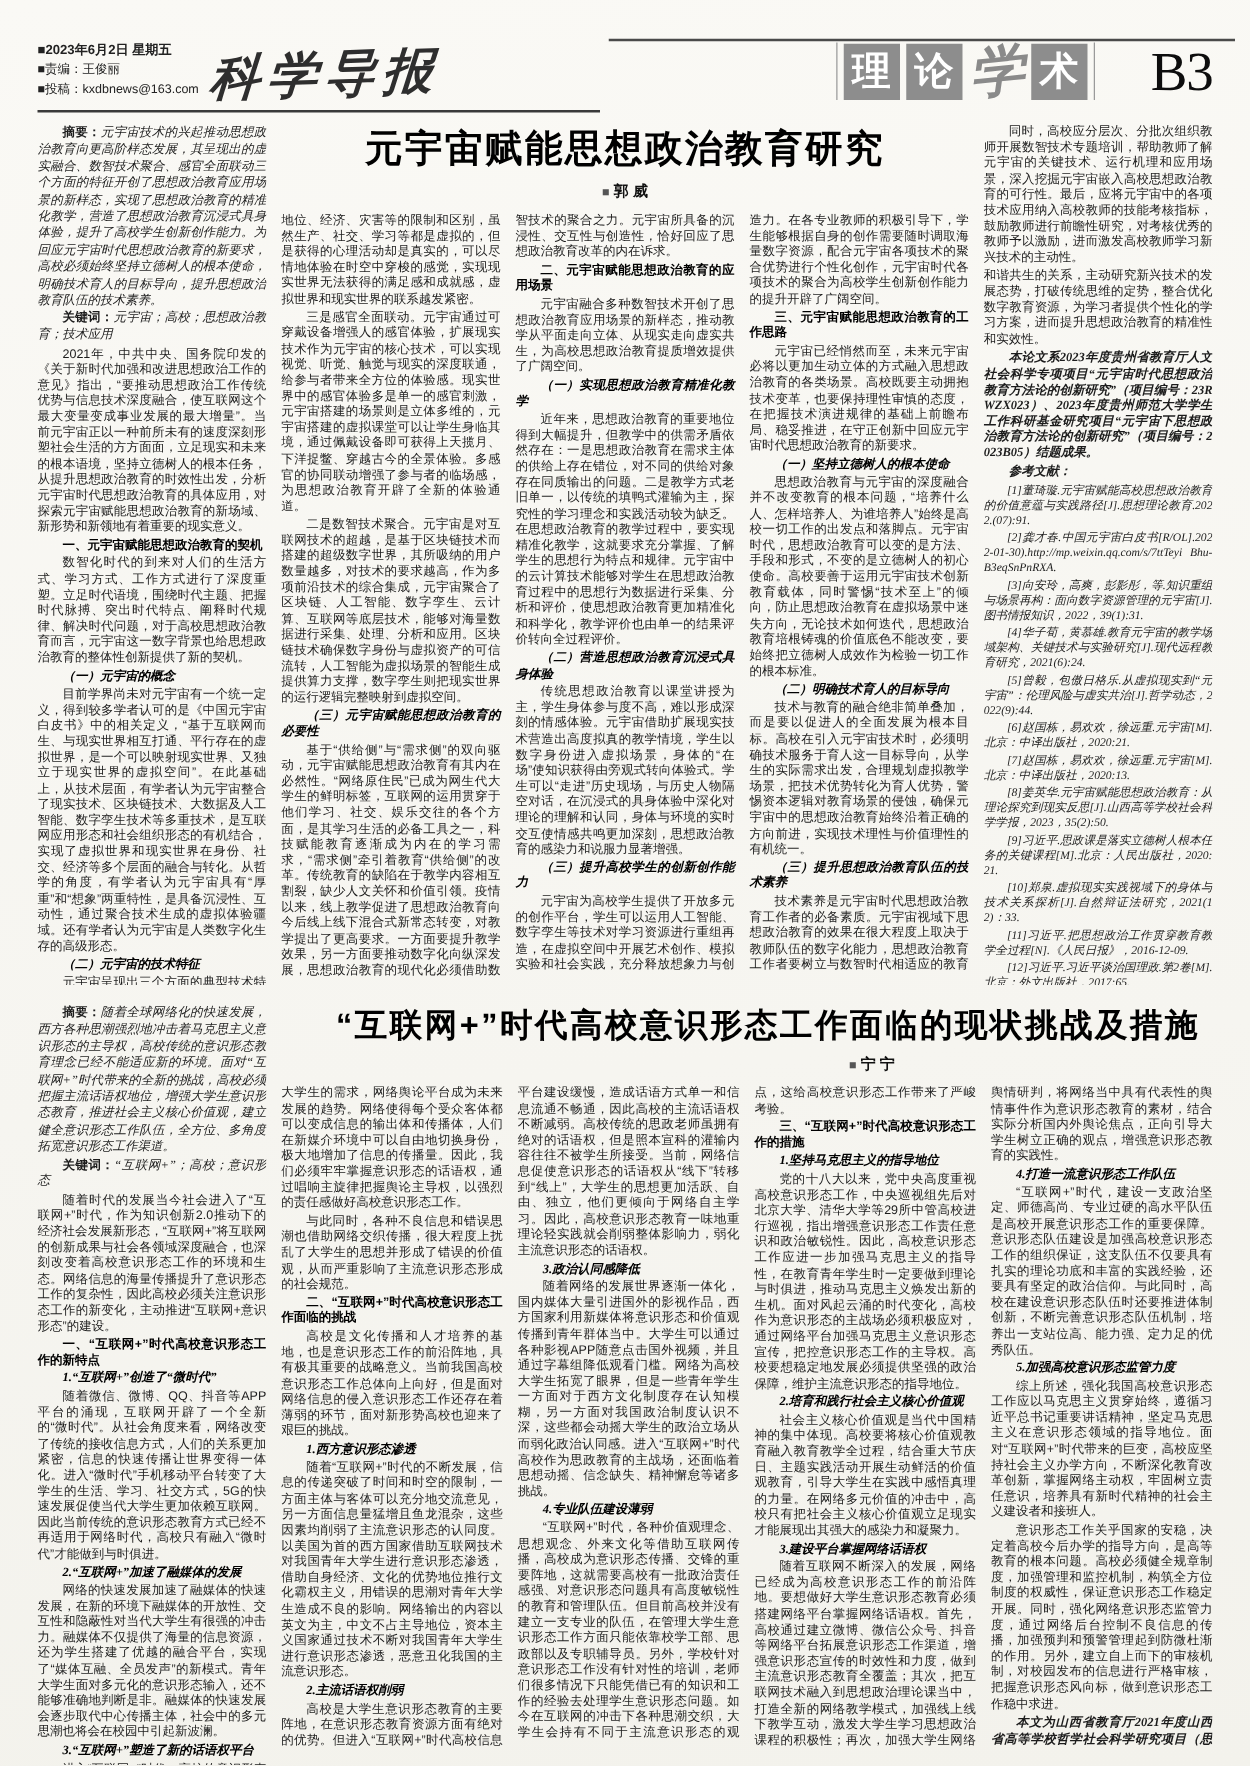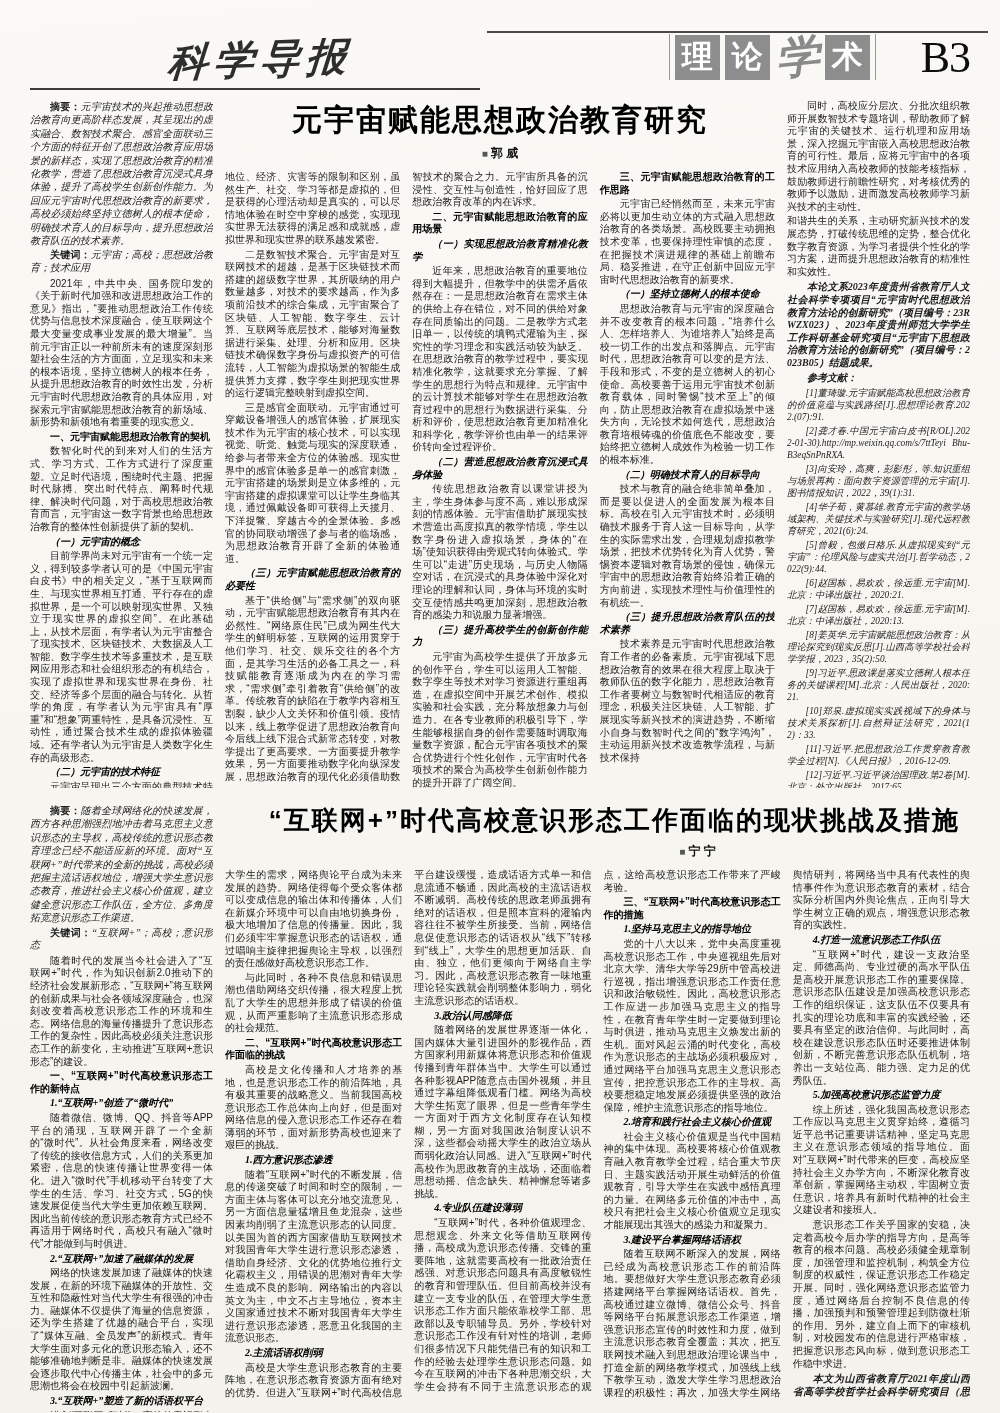--- a/index.html
+++ b/index.html
@@ -62,20 +62,25 @@
 </style>
 </head>
 <body>
 
 <div class="page">
 
   <div class="top-rule"></div>
 
   <div class="masthead">
     <div class="mh-left">
+      <div class="mh-lines">
+        <div class="mh-line mh-date">■2023年6月2日 星期五</div>
+        <div class="mh-line">■责编：王俊丽</div>
+        <div class="mh-line">■投稿：kxdbnews@163.com</div>
+      </div>
       <div class="mh-brand">科学导报</div>
     </div>
     <div class="mh-right">
       <span class="vrule"></span>
       <span class="sec-box">理</span>
       <span class="sec-box">论</span>
       <span class="sec-box sec-alt">学</span>
       <span class="sec-box">术</span>
       <span class="vrule"></span>
       <span class="page-no">B3</span>
@@ -95,25 +100,26 @@
         <div class="blk p">元宇宙呈现出三个方面的典型技术特征。一是虚实融合。虚拟和现实的深度交融使元宇宙打破了现实与虚拟的边界，人们在虚拟世界中可以突破身份、</div>
       </div>
     <div class="mid">
       <div class="a-title a1-title">元宇宙赋能思想政治教育研究</div>
       <div class="author">
         <span class="au-sq">■</span>
         <span>郭 威</span>
       </div>
       <div class="flow flow3">
           <div class="blk cont">地位、经济、灾害等的限制和区别，虽然生产、社交、学习等都是虚拟的，但是获得的心理活动却是真实的，可以尽情地体验在时空中穿梭的感觉，实现现实世界无法获得的满足感和成就感，虚拟世界和现实世界的联系越发紧密。</div>
+          <div class="blk p">三是感官全面联动。元宇宙通过可穿戴设备增强人的感官体验，扩展现实技术作为元宇宙的核心技术，可以实现视觉、听觉、触觉与现实的深度联通，给参与者带来全方位的体验感。现实世界中的感官体验多是单一的感官刺激，元宇宙搭建的场景则是立体多维的，元宇宙搭建的虚拟课堂可以让学生身临其境，通过佩戴设备即可获得上天揽月、下洋捉鳖、穿越古今的全景体验。多感官的协同联动增强了参与者的临场感，为思想政治教育开辟了全新的体验通道。</div>
           <div class="blk p">二是数智技术聚合。元宇宙是对互联网技术的超越，是基于区块链技术而搭建的超级数字世界，其所吸纳的用户数量越多，对技术的要求越高，作为多项前沿技术的综合集成，元宇宙聚合了区块链、人工智能、数字孪生、云计算、互联网等底层技术，能够对海量数据进行采集、处理、分析和应用。区块链技术确保数字身份与虚拟资产的可信流转，人工智能为虚拟场景的智能生成提供算力支撑，数字孪生则把现实世界的运行逻辑完整映射到虚拟空间。</div>
-          <div class="blk p">三是感官全面联动。元宇宙通过可穿戴设备增强人的感官体验，扩展现实技术作为元宇宙的核心技术，可以实现视觉、听觉、触觉与现实的深度联通，给参与者带来全方位的体验感。现实世界中的感官体验多是单一的感官刺激，元宇宙搭建的场景则是立体多维的，元宇宙搭建的虚拟课堂可以让学生身临其境，通过佩戴设备即可获得上天揽月、下洋捉鳖、穿越古今的全景体验。多感官的协同联动增强了参与者的临场感，为思想政治教育开辟了全新的体验通道。</div>
           <div class="blk h2">（三）元宇宙赋能思想政治教育的必要性</div>
           <div class="blk p">基于“供给侧”与“需求侧”的双向驱动，元宇宙赋能思想政治教育有其内在必然性。“网络原住民”已成为网生代大学生的鲜明标签，互联网的运用贯穿于他们学习、社交、娱乐交往的各个方面，是其学习生活的必备工具之一，科技赋能教育逐渐成为内在的学习需求，“需求侧”牵引着教育“供给侧”的改革。传统教育的缺陷在于教学内容相互割裂，缺少人文关怀和价值引领。疫情以来，线上教学促进了思想政治教育向今后线上线下混合式新常态转变，对教学提出了更高要求。一方面要提升教学效果，另一方面要推动数字化向纵深发展，思想政治教育的现代化必须借助数智技术的聚合之力。元宇宙所具备的沉浸性、交互性与创造性，恰好回应了思想政治教育改革的内在诉求。</div>
           <div class="blk h1">二、元宇宙赋能思想政治教育的应用场景</div>
+          <div class="blk p">元宇宙融合多种数智技术开创了思想政治教育应用场景的新样态，推动教学从平面走向立体、从现实走向虚实共生，为高校思想政治教育提质增效提供了广阔空间。</div>
           <div class="blk h2">（一）实现思想政治教育精准化教学</div>
           <div class="blk p">近年来，思想政治教育的重要地位得到大幅提升，但教学中的供需矛盾依然存在：一是思想政治教育在需求主体的供给上存在错位，对不同的供给对象存在同质输出的问题。二是教学方式老旧单一，以传统的填鸭式灌输为主，探究性的学习理念和实践活动较为缺乏。在思想政治教育的教学过程中，要实现精准化教学，这就要求充分掌握、了解学生的思想行为特点和规律。元宇宙中的云计算技术能够对学生在思想政治教育过程中的思想行为数据进行采集、分析和评价，使思想政治教育更加精准化和科学化，教学评价也由单一的结果评价转向全过程评价。</div>
           <div class="blk h2">（二）营造思想政治教育沉浸式具身体验</div>
           <div class="blk p">传统思想政治教育以课堂讲授为主，学生身体参与度不高，难以形成深刻的情感体验。元宇宙借助扩展现实技术营造出高度拟真的教学情境，学生以数字身份进入虚拟场景，身体的“在场”使知识获得由旁观式转向体验式。学生可以“走进”历史现场，与历史人物隔空对话，在沉浸式的具身体验中深化对理论的理解和认同，身体与环境的实时交互使情感共鸣更加深刻，思想政治教育的感染力和说服力显著增强。</div>
           <div class="blk h2">（三）提升高校学生的创新创作能力</div>
           <div class="blk p">元宇宙为高校学生提供了开放多元的创作平台，学生可以运用人工智能、数字孪生等技术对学习资源进行重组再造，在虚拟空间中开展艺术创作、模拟实验和社会实践，充分释放想象力与创造力。在各专业教师的积极引导下，学生能够根据自身的创作需要随时调取海量数字资源，配合元宇宙各项技术的聚合优势进行个性化创作，元宇宙时代各项技术的聚合为高校学生创新创作能力的提升开辟了广阔空间。</div>
           <div class="blk h1">三、元宇宙赋能思想政治教育的工作思路</div>
           <div class="blk p">元宇宙已经悄然而至，未来元宇宙必将以更加生动立体的方式融入思想政治教育的各类场景。高校既要主动拥抱技术变革，也要保持理性审慎的态度，在把握技术演进规律的基础上前瞻布局、稳妥推进，在守正创新中回应元宇宙时代思想政治教育的新要求。</div>
           <div class="blk h2">（一）坚持立德树人的根本使命</div>
           <div class="blk p">思想政治教育与元宇宙的深度融合并不改变教育的根本问题，“培养什么人、怎样培养人、为谁培养人”始终是高校一切工作的出发点和落脚点。元宇宙时代，思想政治教育可以变的是方法、手段和形式，不变的是立德树人的初心使命。高校要善于运用元宇宙技术创新教育载体，同时警惕“技术至上”的倾向，防止思想政治教育在虚拟场景中迷失方向，无论技术如何迭代，思想政治教育培根铸魂的价值底色不能改变，要始终把立德树人成效作为检验一切工作的根本标准。</div>

